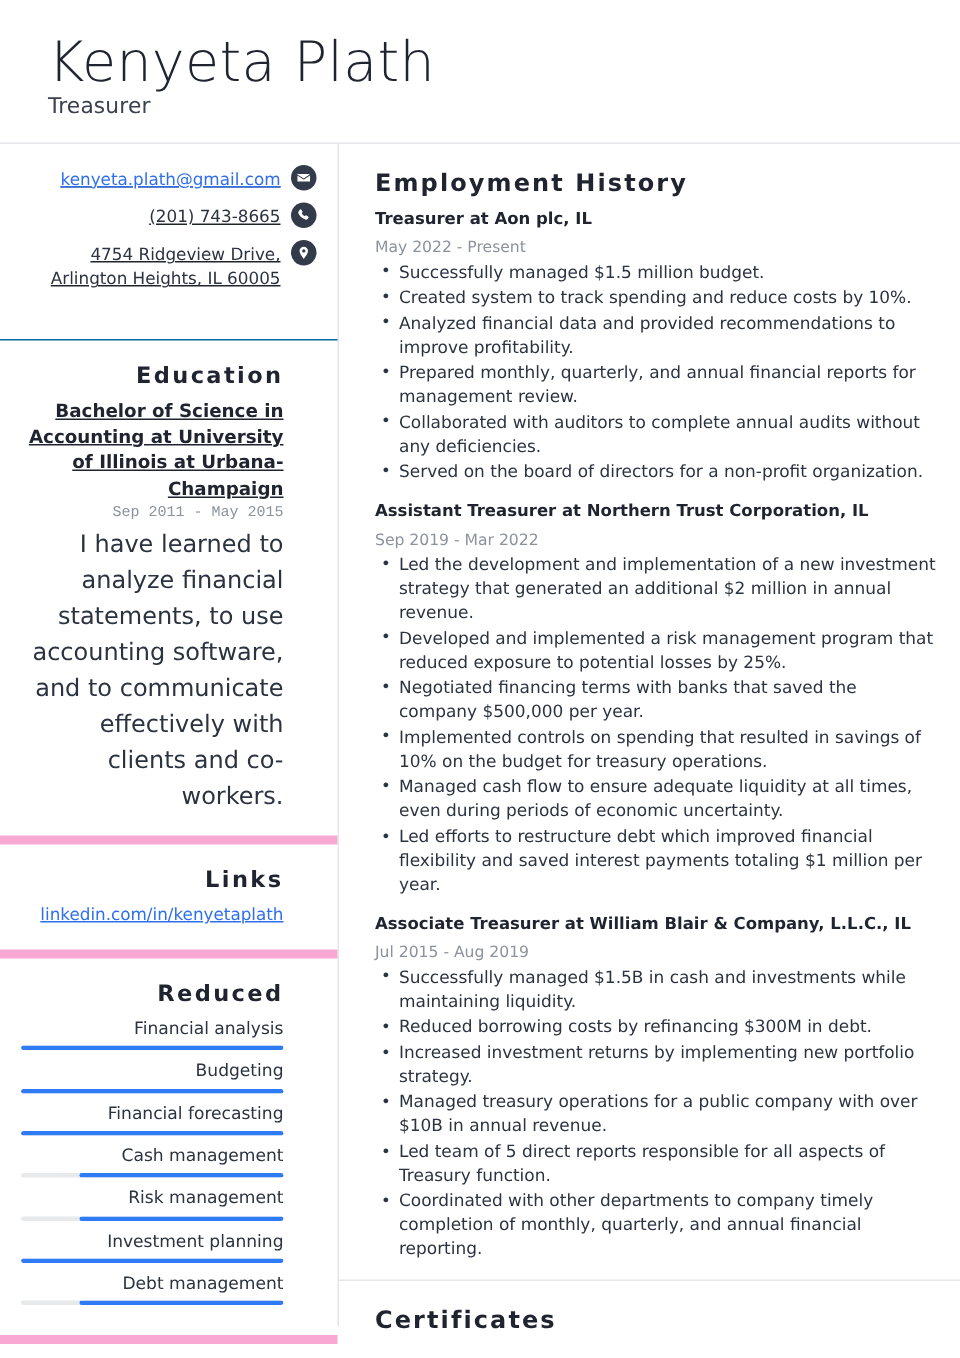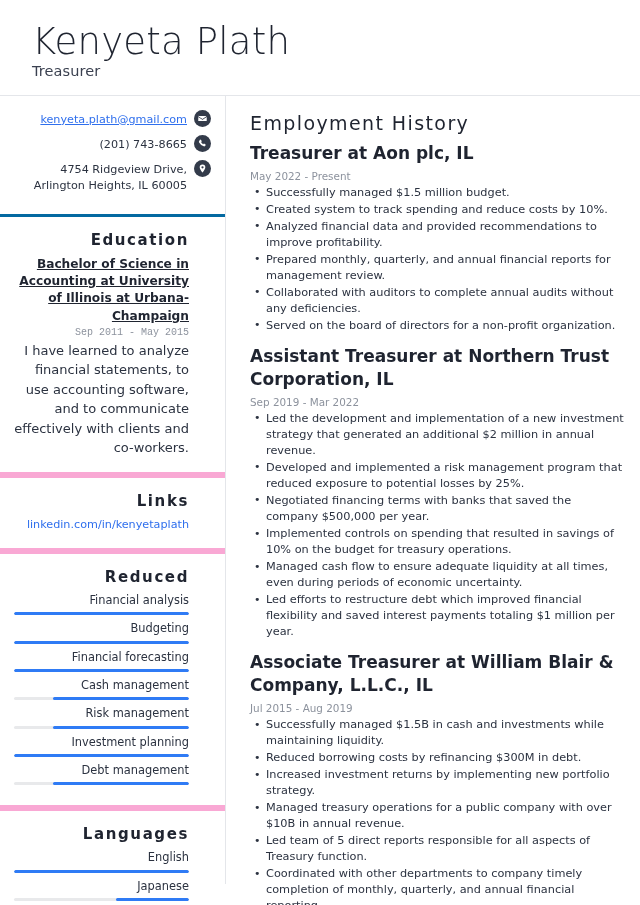--- a/index.html
+++ b/index.html
@@ -25,21 +25,21 @@
   .hr-top { height: 1px; background: #e4e6ea; width: 100%; }
 
   
   .body { display: flex; align-items: stretch; height: 788px; }
   .col-left { width: 226px; flex: 0 0 226px; border-right: 1px solid #e4e6ea; }
   .col-right { flex: 1 1 auto; }
 
   
   .lblock { padding: 14px 36px 14px 14px; border-bottom: 6px solid #f9a8d4; }
   .lblock.last { border-bottom: none; }
-  .lblock.contact { padding: 14px 14px 12px 14px; border-bottom: 3px solid #0369a1; }
+  .lblock.contact { padding: 14px 14px 24px 14px; border-bottom: 1px solid #0369a1; text-decoration: underline; }
 
   .sec-title-left {
     text-align: right; font-size: 15px; font-weight: 700;
     letter-spacing: 1.6px; color: #1f2430; margin-bottom: 7px;
   }
 
   
   .contact-row {
     display: flex; align-items: flex-start; justify-content: flex-end;
     gap: 7px; margin-bottom: 7px;
@@ -57,53 +57,53 @@
 
   
   .edu-deg {
     text-align: right; font-size: 12.2px; font-weight: 700;
     line-height: 1.42; color: #1f2430; text-decoration: underline;
   }
   .edu-date {
     text-align: right; font-size: 10px; color: #8c929d; margin-top: 2px; font-family: Liberation Mono, monospace;
   }
   .edu-desc {
-    text-align: right; font-size: 13px; line-height: 1.5;
+    text-align: right; font-size: 16px; line-height: 1.5;
     color: #2b3240; margin-top: 3px;
   }
 
   
   .link-item {
     text-align: right; font-size: 11.2px; color: #2f6fed;
-    line-height: 1.5;
+    text-decoration: underline; line-height: 1.5;
   }
 
   
   .bar-item { margin-bottom: 6px; }
   .bar-label {
     text-align: right; font-size: 11.4px; color: #2b3240;
     margin-bottom: 4px; line-height: 1.35;
   }
   .bar-track {
     height: 3px; background: #e8e9eb; border-radius: 2px;
     overflow: hidden; display: flex; justify-content: flex-end;
   }
   .bar-fill { height: 3px; background: #2f7bf5; border-radius: 2px; }
 
   
   .rblock { padding: 16px 16px 10px 24px; border-bottom: 1px solid #e4e6ea; }
   .rblock.last { border-bottom: none; }
   .sec-title-right {
-    font-size: 19px; font-weight: 400; letter-spacing: 1.4px;
+    font-size: 16px; font-weight: 700; letter-spacing: 1.4px;
     color: #1f2430; margin-bottom: 8px;
   }
   .job { margin-bottom: 11px; }
   .job:last-child { margin-bottom: 2px; }
   .job-title {
-    font-size: 17px; font-weight: 700; color: #1f2430; line-height: 1.35;
+    font-size: 11px; font-weight: 700; color: #1f2430; line-height: 1.35;
   }
   .job-date { font-size: 10.4px; color: #8c929d; margin-top: 5px; }
   .job-bullets { list-style: none; margin-top: 3px; }
   .job-bullets li {
     position: relative; padding-left: 16px; font-size: 11.3px;
     line-height: 1.42; color: #2b3240; margin-bottom: 1px;
   }
   .job-bullets li::before {
     content: "\2022"; position: absolute; left: 4px; top: -0.5px;
     color: #2b3240; font-size: 11px;

